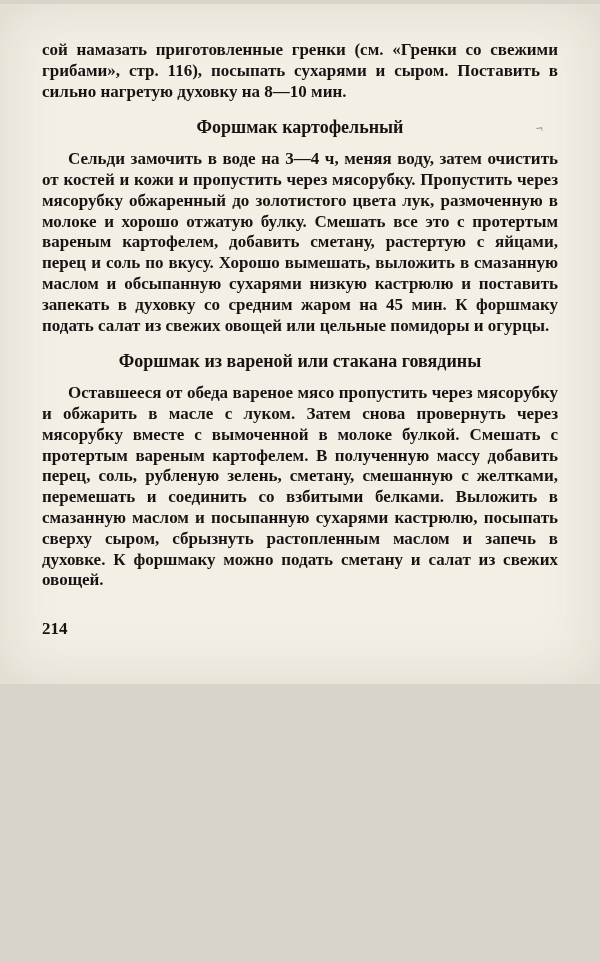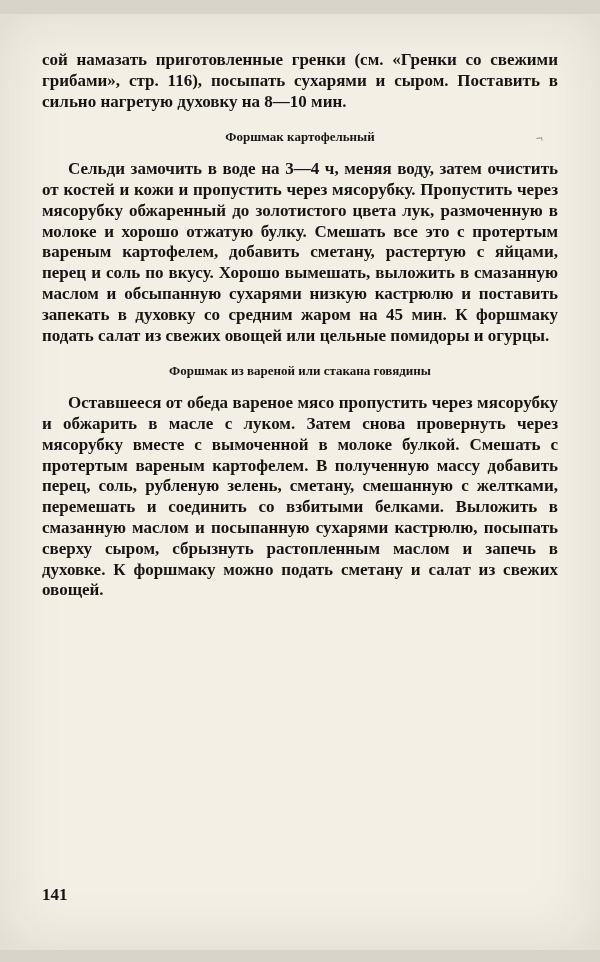--- a/index.html
+++ b/index.html
@@ -3,22 +3,22 @@
 <meta charset="utf-8">
 <style>
   html, body {
     margin: 0;
     padding: 0;
     background: #d8d4c9;
   }
   .page {
     position: relative;
     width: 600px;
-    height: 936px;
-    margin: 14px auto;
+    height: 680px;
+    margin: 4px auto;
     background: #f3efe5;
     box-sizing: border-box;
     padding: 36px 42px 0 42px;
     font-family: "Liberation Serif", serif;
     color: #171513;
     font-weight: 700;
     font-size: 17px;
     line-height: 20.8px;
     overflow: hidden;
   }
@@ -32,21 +32,21 @@
   }
   .para {
     margin: 0;
     text-align: justify;
     text-indent: 26px;
   }
   .para.noindent {
     text-indent: 0;
   }
   .heading {
-    font-size: 13px;
+    font-size: 18px;
     font-weight: 700;
     text-align: center;
     margin: 15px 0 11px 0;
     line-height: 20.8px;
   }
   .page-number {
     position: absolute;
     left: 42px;
     bottom: 44px;
     font-weight: 700;
@@ -72,17 +72,17 @@
 
   <p class="para">Сельди замочить в воде на 3—4 ч, меняя воду, затем очистить от костей и кожи и пропустить через мясорубку. Пропустить через мясорубку обжаренный до золотистого цвета лук, размоченную в молоке и хорошо отжатую булку. Смешать все это с протертым вареным картофелем, добавить сметану, растертую с яйцами, перец и соль по вкусу. Хорошо вымешать, выложить в смазанную маслом и обсыпанную сухарями низкую кастрюлю и поставить запекать в духовку со средним жаром на 45 мин. К форшмаку подать салат из свежих овощей или цельные помидоры и огурцы.</p>
 
   <h2 class="heading">Форшмак из вареной или стакана говядины</h2>
 
 
   <p class="para">Оставшееся от обеда вареное мясо пропустить через мясорубку и обжарить в масле с луком. Затем снова провернуть через мясорубку вместе с вымоченной в молоке булкой. Смешать с протертым вареным картофелем. В полученную массу добавить перец, соль, рубленую зелень, сметану, смешанную с желтками, перемешать и соединить со взбитыми белками. Выложить в смазанную маслом и посыпанную сухарями кастрюлю, посыпать сверху сыром, сбрызнуть растопленным маслом и запечь в духовке. К форшмаку можно подать сметану и салат из свежих овощей.</p>
 
 
 
-  <div class="page-number">141</div>
+  <div class="page-number">214</div>
 
   <span class="scan-mark m1">¬</span>
 
 </div>
 
 </body></html>

